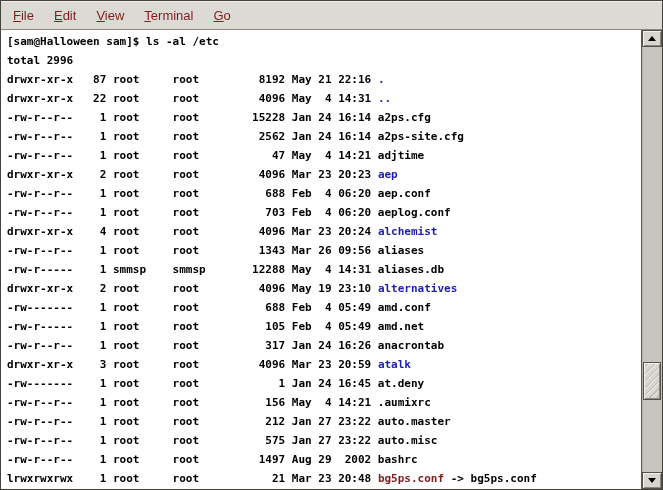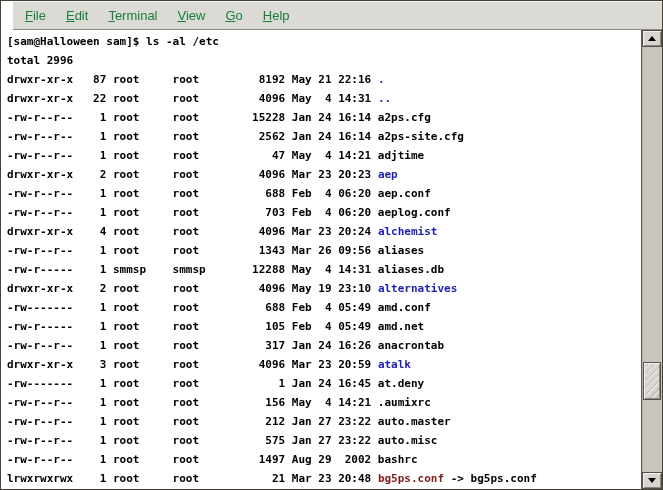--- a/index.html
+++ b/index.html
@@ -13,23 +13,22 @@
     display:flex;flex-direction:column;
   }
   .menubar{
     height:29px;flex:0 0 29px;
     box-sizing:border-box;
     background:#dcdad5;
     border-bottom:1px solid #8a8780;
     box-shadow:inset 0 1px 0 #f2f0ec;
     display:flex;align-items:stretch;
     padding-left:2px;
-    font-size:13px;color:#15803d;
+    font-size:13px;color:#7f1d1d;
     user-select:none;
-    margin-left:12px;
   }
   .menu-item{
     display:flex;align-items:center;
     padding:0 10px;
     cursor:default;
   }
   .menu-item .mn{text-decoration:underline;}
   .body{flex:1;display:flex;min-height:0;}
   .screen{
     flex:1;
@@ -86,30 +85,27 @@
 <div class="window">
 
   <div class="menubar">
     <div class="menu-item">
         <span><span class="mn">F</span><span>ile</span></span>
       </div>
     <div class="menu-item">
         <span><span class="mn">E</span><span>dit</span></span>
       </div>
     <div class="menu-item">
+        <span><span class="mn">V</span><span>iew</span></span>
+      </div>
+    <div class="menu-item">
         <span><span class="mn">T</span><span>erminal</span></span>
       </div>
     <div class="menu-item">
-        <span><span class="mn">V</span><span>iew</span></span>
-      </div>
-    <div class="menu-item">
         <span><span class="mn">G</span><span>o</span></span>
-      </div>
-    <div class="menu-item">
-        <span><span class="mn">H</span><span>elp</span></span>
       </div>
   </div>
 
   <div class="body">
     <div class="screen"><div class="term-line"><span>[sam@Halloween sam]$ ls -al /etc</span></div><div class="term-line"><span>total 2996</span></div><div class="term-line"><span>drwxr-xr-x   87 root     root         8192 May 21 22:16 </span><span class="c-dir">.</span></div><div class="term-line"><span>drwxr-xr-x   22 root     root         4096 May  4 14:31 </span><span class="c-dir">..</span></div><div class="term-line"><span>-rw-r--r--    1 root     root        15228 Jan 24 16:14 a2ps.cfg</span></div><div class="term-line"><span>-rw-r--r--    1 root     root         2562 Jan 24 16:14 a2ps-site.cfg</span></div><div class="term-line"><span>-rw-r--r--    1 root     root           47 May  4 14:21 adjtime</span></div><div class="term-line"><span>drwxr-xr-x    2 root     root         4096 Mar 23 20:23 </span><span class="c-dir">aep</span></div><div class="term-line"><span>-rw-r--r--    1 root     root          688 Feb  4 06:20 aep.conf</span></div><div class="term-line"><span>-rw-r--r--    1 root     root          703 Feb  4 06:20 aeplog.conf</span></div><div class="term-line"><span>drwxr-xr-x    4 root     root         4096 Mar 23 20:24 </span><span class="c-dir">alchemist</span></div><div class="term-line"><span>-rw-r--r--    1 root     root         1343 Mar 26 09:56 aliases</span></div><div class="term-line"><span>-rw-r-----    1 smmsp    smmsp       12288 May  4 14:31 aliases.db</span></div><div class="term-line"><span>drwxr-xr-x    2 root     root         4096 May 19 23:10 </span><span class="c-dir">alternatives</span></div><div class="term-line"><span>-rw-------    1 root     root          688 Feb  4 05:49 amd.conf</span></div><div class="term-line"><span>-rw-r-----    1 root     root          105 Feb  4 05:49 amd.net</span></div><div class="term-line"><span>-rw-r--r--    1 root     root          317 Jan 24 16:26 anacrontab</span></div><div class="term-line"><span>drwxr-xr-x    3 root     root         4096 Mar 23 20:59 </span><span class="c-dir">atalk</span></div><div class="term-line"><span>-rw-------    1 root     root            1 Jan 24 16:45 at.deny</span></div><div class="term-line"><span>-rw-r--r--    1 root     root          156 May  4 14:21 .aumixrc</span></div><div class="term-line"><span>-rw-r--r--    1 root     root          212 Jan 27 23:22 auto.master</span></div><div class="term-line"><span>-rw-r--r--    1 root     root          575 Jan 27 23:22 auto.misc</span></div><div class="term-line"><span>-rw-r--r--    1 root     root         1497 Aug 29  2002 bashrc</span></div><div class="term-line"><span>lrwxrwxrwx    1 root     root           21 Mar 23 20:48 </span><span class="c-link">bg5ps.conf</span><span> -&gt; bg5ps.conf</span></div></div>
     <div class="scrollbar">
       <div class="sb-btn">
         <span class="arrow up"></span>
       </div>
       <div class="sb-track">

